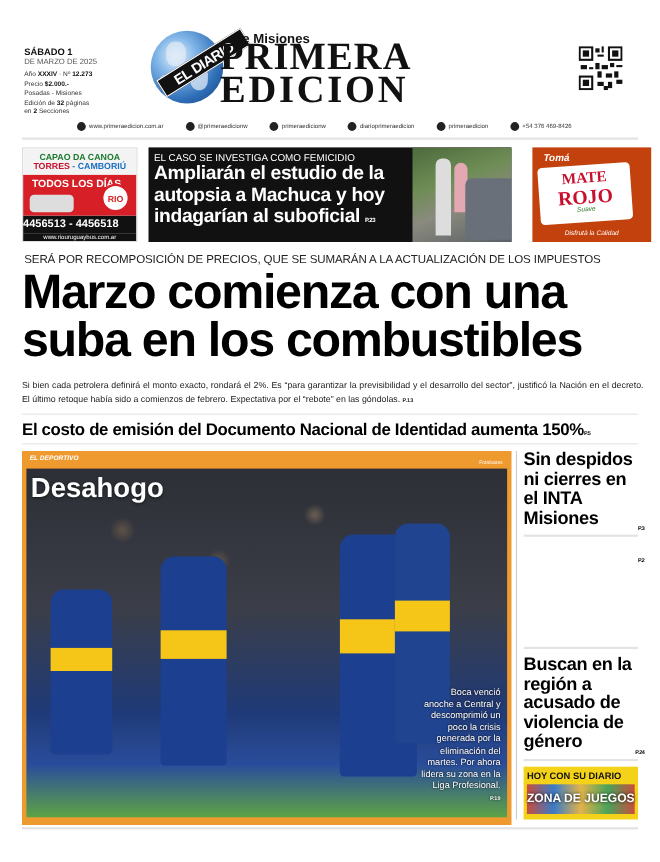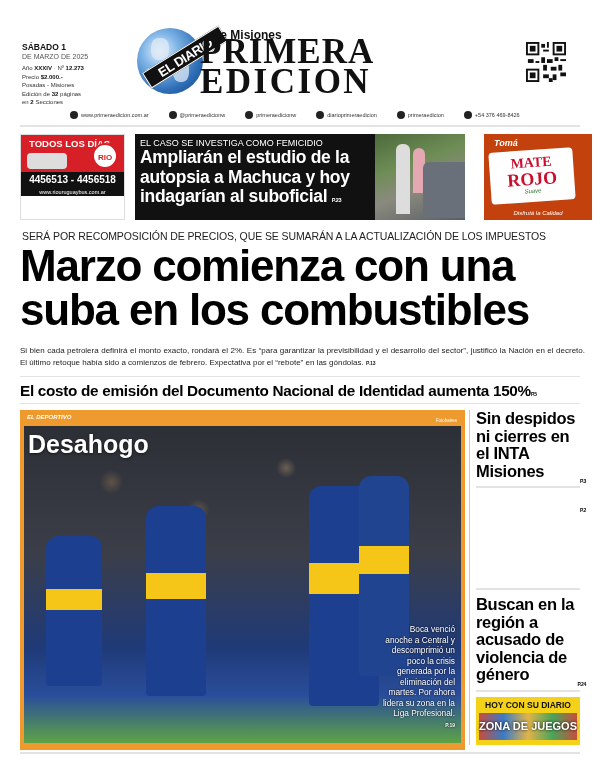--- a/index.html
+++ b/index.html
@@ -22,21 +22,21 @@
 .social .it{display:flex;align-items:center;gap:3px}
 .social .ic{width:8px;height:8px;border-radius:50%;background:#222;display:inline-block}
 .rule{left:20px;height:2px;background:#e3e3e3;width:560px}
 
 .ad1{left:20px;top:134px;width:105px;height:86px;background:#fff;border:1px solid #ddd;overflow:hidden}
 .ad1 .top{height:24px;background:#f3f3f3;text-align:center;font-weight:bold;font-size:8px;line-height:9px;padding-top:3px;color:#1a7a2e}
 .ad1 .top span{color:#c8102e}
 .ad1 .red{height:37px;background:#d61f26;color:#fff;font-weight:bold;font-size:9.5px;padding:3px 0 0 8px;position:relative}
 .ad1 .rio{position:absolute;right:6px;top:8px;width:26px;height:26px;border-radius:50%;background:#fff;color:#d61f26;font-size:8px;text-align:center;line-height:26px;border:2px solid #d61f26}
 .ad1 .bus{position:absolute;left:6px;top:18px;width:40px;height:16px;background:#ddd;border-radius:4px}
-.ad1 .phone{height:16px;background:#111;color:#fff;font-weight:bold;font-size:10px;text-align:center;line-height:16px}
+.ad1 .phone{height:16px;background:#111;color:#fff;font-weight:bold;font-size:10px;line-height:16px}
 .ad1 .web{height:8px;background:#111;color:#fff;font-size:5.5px;text-align:center;line-height:8px}
 .teaser{left:135px;top:134px;width:330px;height:86px;background:#111;overflow:hidden}
 .teaser .photo{position:absolute;right:0;top:0;width:90px;height:86px;background:linear-gradient(160deg,#4d6a3c 0%,#6e8d55 35%,#8a8a7e 60%,#5a5f66 100%)}
 .teaser .car{position:absolute;right:0;top:28px;width:42px;height:56px;background:#6a707a;border-radius:6px 0 0 0}
 .teaser .p1{position:absolute;right:55px;top:10px;width:14px;height:70px;background:#ddd;border-radius:6px 6px 0 0}
 .teaser .p2{position:absolute;right:40px;top:14px;width:12px;height:45px;background:#e3a8b1;border-radius:6px 6px 0 0}
 .teaser .kick{position:absolute;left:5px;top:4px;font-size:9px;color:#fff}
 .teaser .head{position:absolute;left:5px;top:14px;width:245px;font-size:17.5px;line-height:19.5px;font-weight:bold;color:#fff;letter-spacing:-0.3px}
 .pg{font-size:5.5px;font-weight:bold}
 .ad2{left:484px;top:134px;width:108px;height:86px;background:#c2410c;overflow:hidden}
@@ -63,21 +63,21 @@
 .player .stripe{position:absolute;left:0;top:35%;width:100%;height:14%;background:#f5c518}
 .feature .title{position:absolute;left:8px;top:20px;color:#fff;font-weight:bold;font-size:25px;text-shadow:0 1px 3px rgba(0,0,0,.6)}
 .feature .cap{position:absolute;right:10px;top:214px;width:72px;color:#fff;font-size:8.3px;line-height:10.5px;text-align:right;text-shadow:0 0 2px #000}
 .feature .cap .pg{font-size:5px}
 
 .vline{left:469px;top:410px;width:1px;height:335px;background:#ccc}
 .side{left:476px;width:110px;font-weight:bold;font-size:16.5px;line-height:17.5px;color:#000;letter-spacing:-0.3px}
 .side .pg{font-size:5px;float:right;margin-top:10px}
 .srule{left:476px;width:104px;height:2px;background:#e3e3e3}
 .zona{left:476px;top:697px;width:104px;height:48px;background:#f5d21a;padding:3px}
-.zona .t{text-align:center;font-weight:bold;font-size:8.5px;color:#111}
+.zona .t{font-weight:bold;font-size:8.5px;color:#111}
 .zona .g{margin-top:3px;height:27px;background:linear-gradient(90deg,#c84d3e,#3a7bc8,#e2b34a,#4aa35a,#c84d3e);color:#fff;font-weight:bold;font-size:11px;text-align:right;line-height:27px;text-shadow:0 0 3px #000}
 .bottomrule{left:20px;top:752px;width:560px;height:2px;background:#e3e3e3}
 </style>
 </head>
 <body>
 
 <div class="abs meta">
   <div class="day">SÁBADO 1</div>
   <div class="date">DE MARZO DE 2025</div>
   <div><span>Año</span> <b>XXXIV</b> <span>· Nº</span> <b>12.273</b></div>
@@ -150,20 +150,24 @@
       <span>primeraedicion</span>
     </div>
   <div class="it">
       <span class="ic"></span>
       <span>+54 376 469-8426</span>
     </div>
 </div>
 <div class="abs rule" style="top:125px"></div>
 
 <div class="abs ad1">
+  <div class="top">
+    <div>CAPAO DA CANOA</div>
+    <div><span>TORRES</span><span style="color:#1a6fc4"> - CAMBORIÚ</span></div>
+  </div>
   <div class="red">
     <span>TODOS LOS DÍAS</span>
     <div class="bus"></div>
     <div class="rio">RIO</div>
   </div>
   <div class="phone">4456513 - 4456518</div>
   <div class="web">www.riouruguaybus.com.ar</div>
 </div>
 
 <div class="abs teaser">

